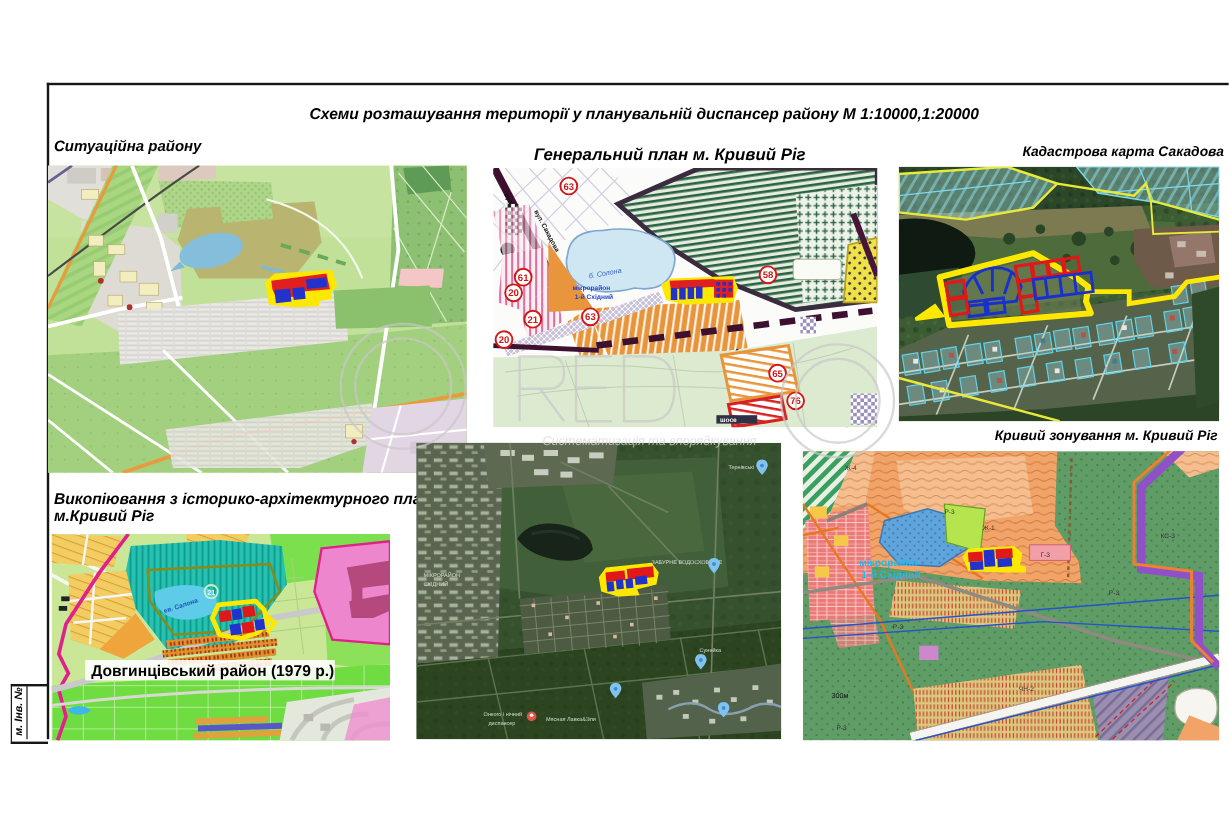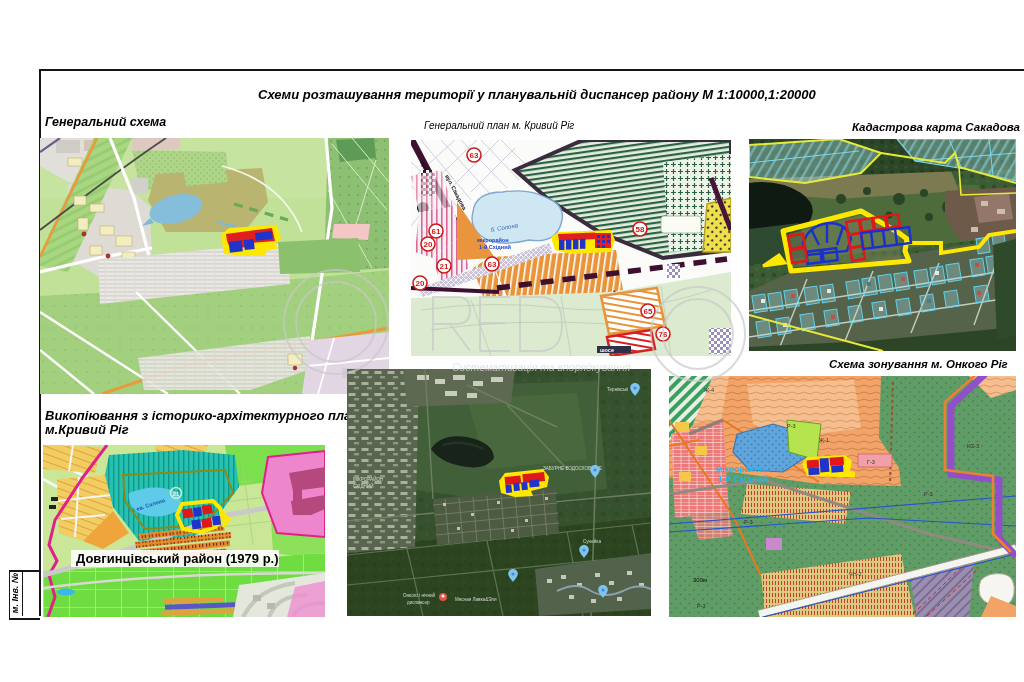--- a/index.html
+++ b/index.html
@@ -13,27 +13,27 @@
 <div class="abs" style="left:39px;top:69px;width:2px;height:547px;background:#161616"></div>
 
 <div class="abs" style="left:9px;top:570px;width:30px;height:46px;border-top:2px solid #161616;border-bottom:2px solid #161616;border-left:1px solid #161616"></div>
 
 <div class="abs" style="left:22px;top:570px;width:1px;height:46px;background:#161616"></div>
 
 <div class="abs" style="left:-9px;top:586px;width:52px;height:14px;font-size:9px;font-weight:bold;font-style:italic;text-align:center;transform:rotate(-90deg);font-family:'Liberation Sans',sans-serif">м. Інв. №</div>
 
 <div class="lbl" style="left:258px;top:87px;font-size:13px;font-weight:bold">Схеми розташування території у планувальній диспансер  району  М 1:10000,1:20000</div>
 
-<div class="lbl" style="left:45px;top:115px;font-size:12.5px;font-weight:bold">Генеральний схема</div>
-
-<div class="lbl" style="left:424px;top:120px;font-size:10px;font-weight:normal">Генеральний план м. Кривий Ріг</div>
+<div class="lbl" style="left:45px;top:115px;font-size:12.5px;font-weight:bold">Ситуаційна району</div>
+
+<div class="lbl" style="left:445px;top:120px;font-size:14px;font-weight:bold">Генеральний план м. Кривий Ріг</div>
 
 <div class="lbl" style="left:852px;top:121px;font-size:11.5px;font-weight:bold">Кадастрова карта Сакадова</div>
 
-<div class="lbl" style="left:829px;top:358px;font-size:11.5px;font-weight:bold">Схема зонування м. Онкого Ріг</div>
+<div class="lbl" style="left:829px;top:358px;font-size:11.5px;font-weight:bold">Кривий зонування м. Кривий Ріг</div>
 
 <div class="lbl" style="left:45px;top:409px;font-size:13px;font-weight:bold;line-height:14px">Викопіювання з історико-архітектурного плану<br>м.Кривий Ріг</div>
 
 <svg id="p1" class="abs" style="left:40px;top:138px" width="349" height="256" viewBox="0 0 349 256">
 <defs>
 <pattern id="p1dot" width="11" height="11" patternUnits="userSpaceOnUse">
         <rect width="11" height="11" fill="#a3d07e"></rect>
         <circle cx="3" cy="3" r="0.8" fill="#8bbd68"></circle>
       </pattern>
 <pattern id="p1dot2" width="9" height="9" patternUnits="userSpaceOnUse">

